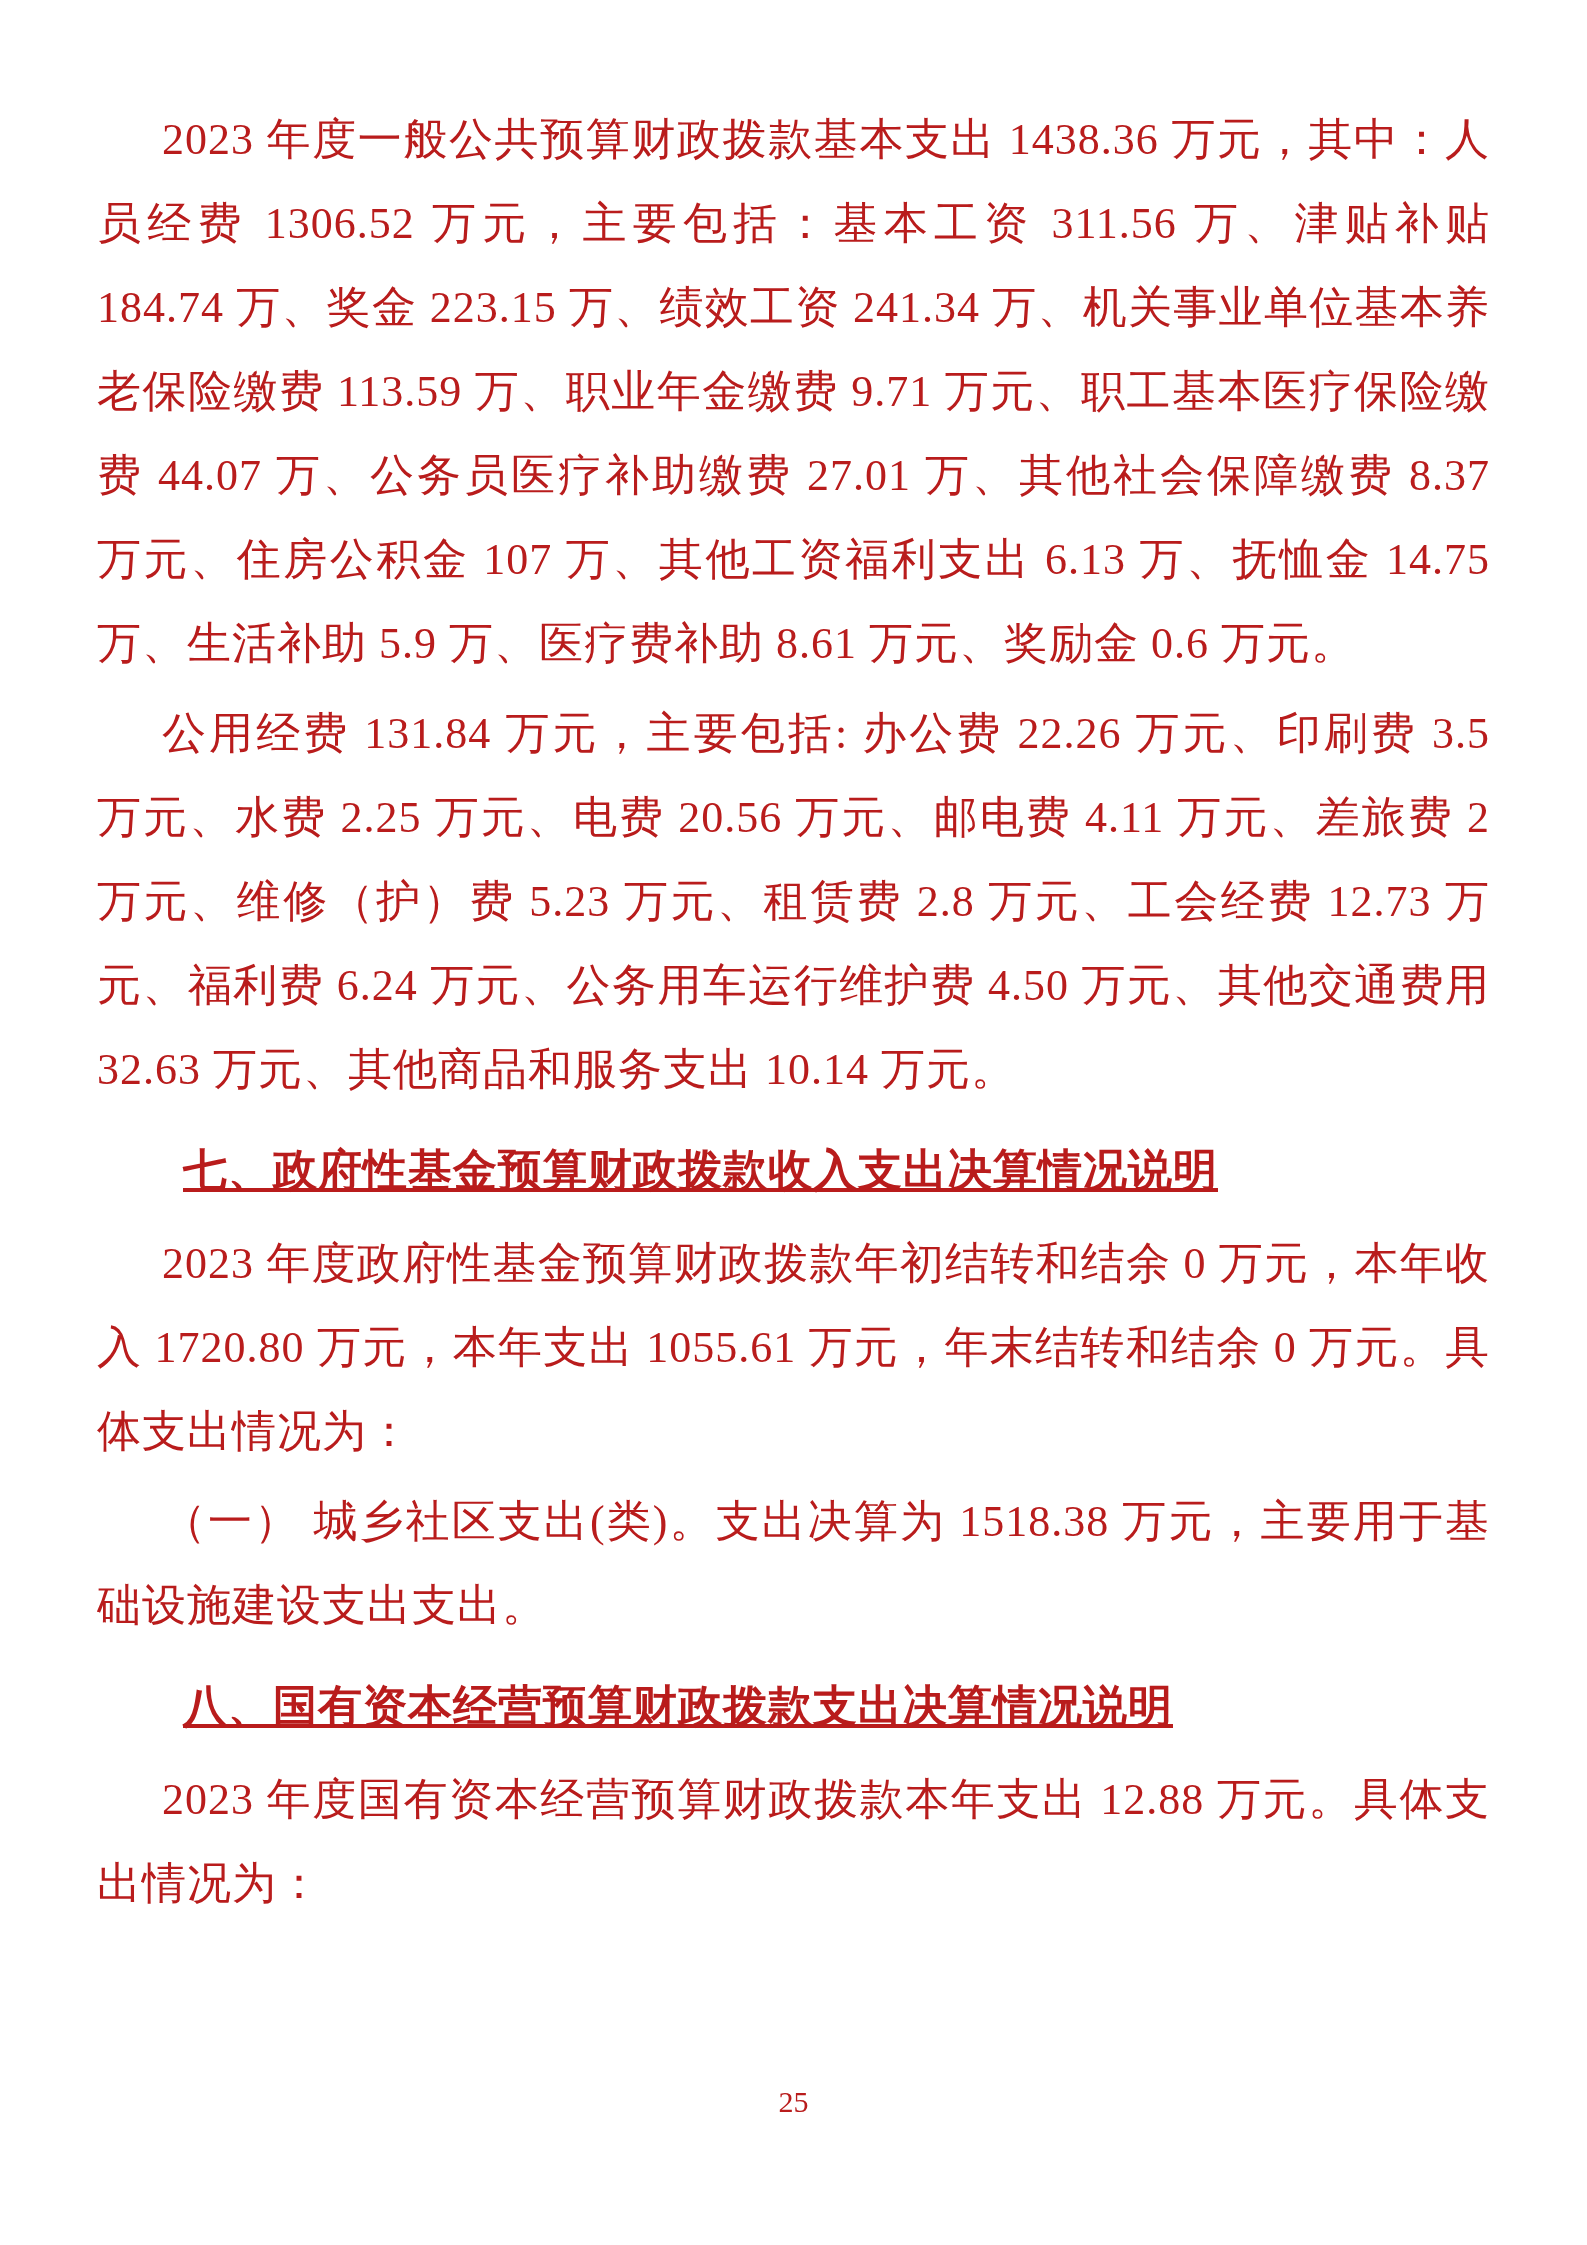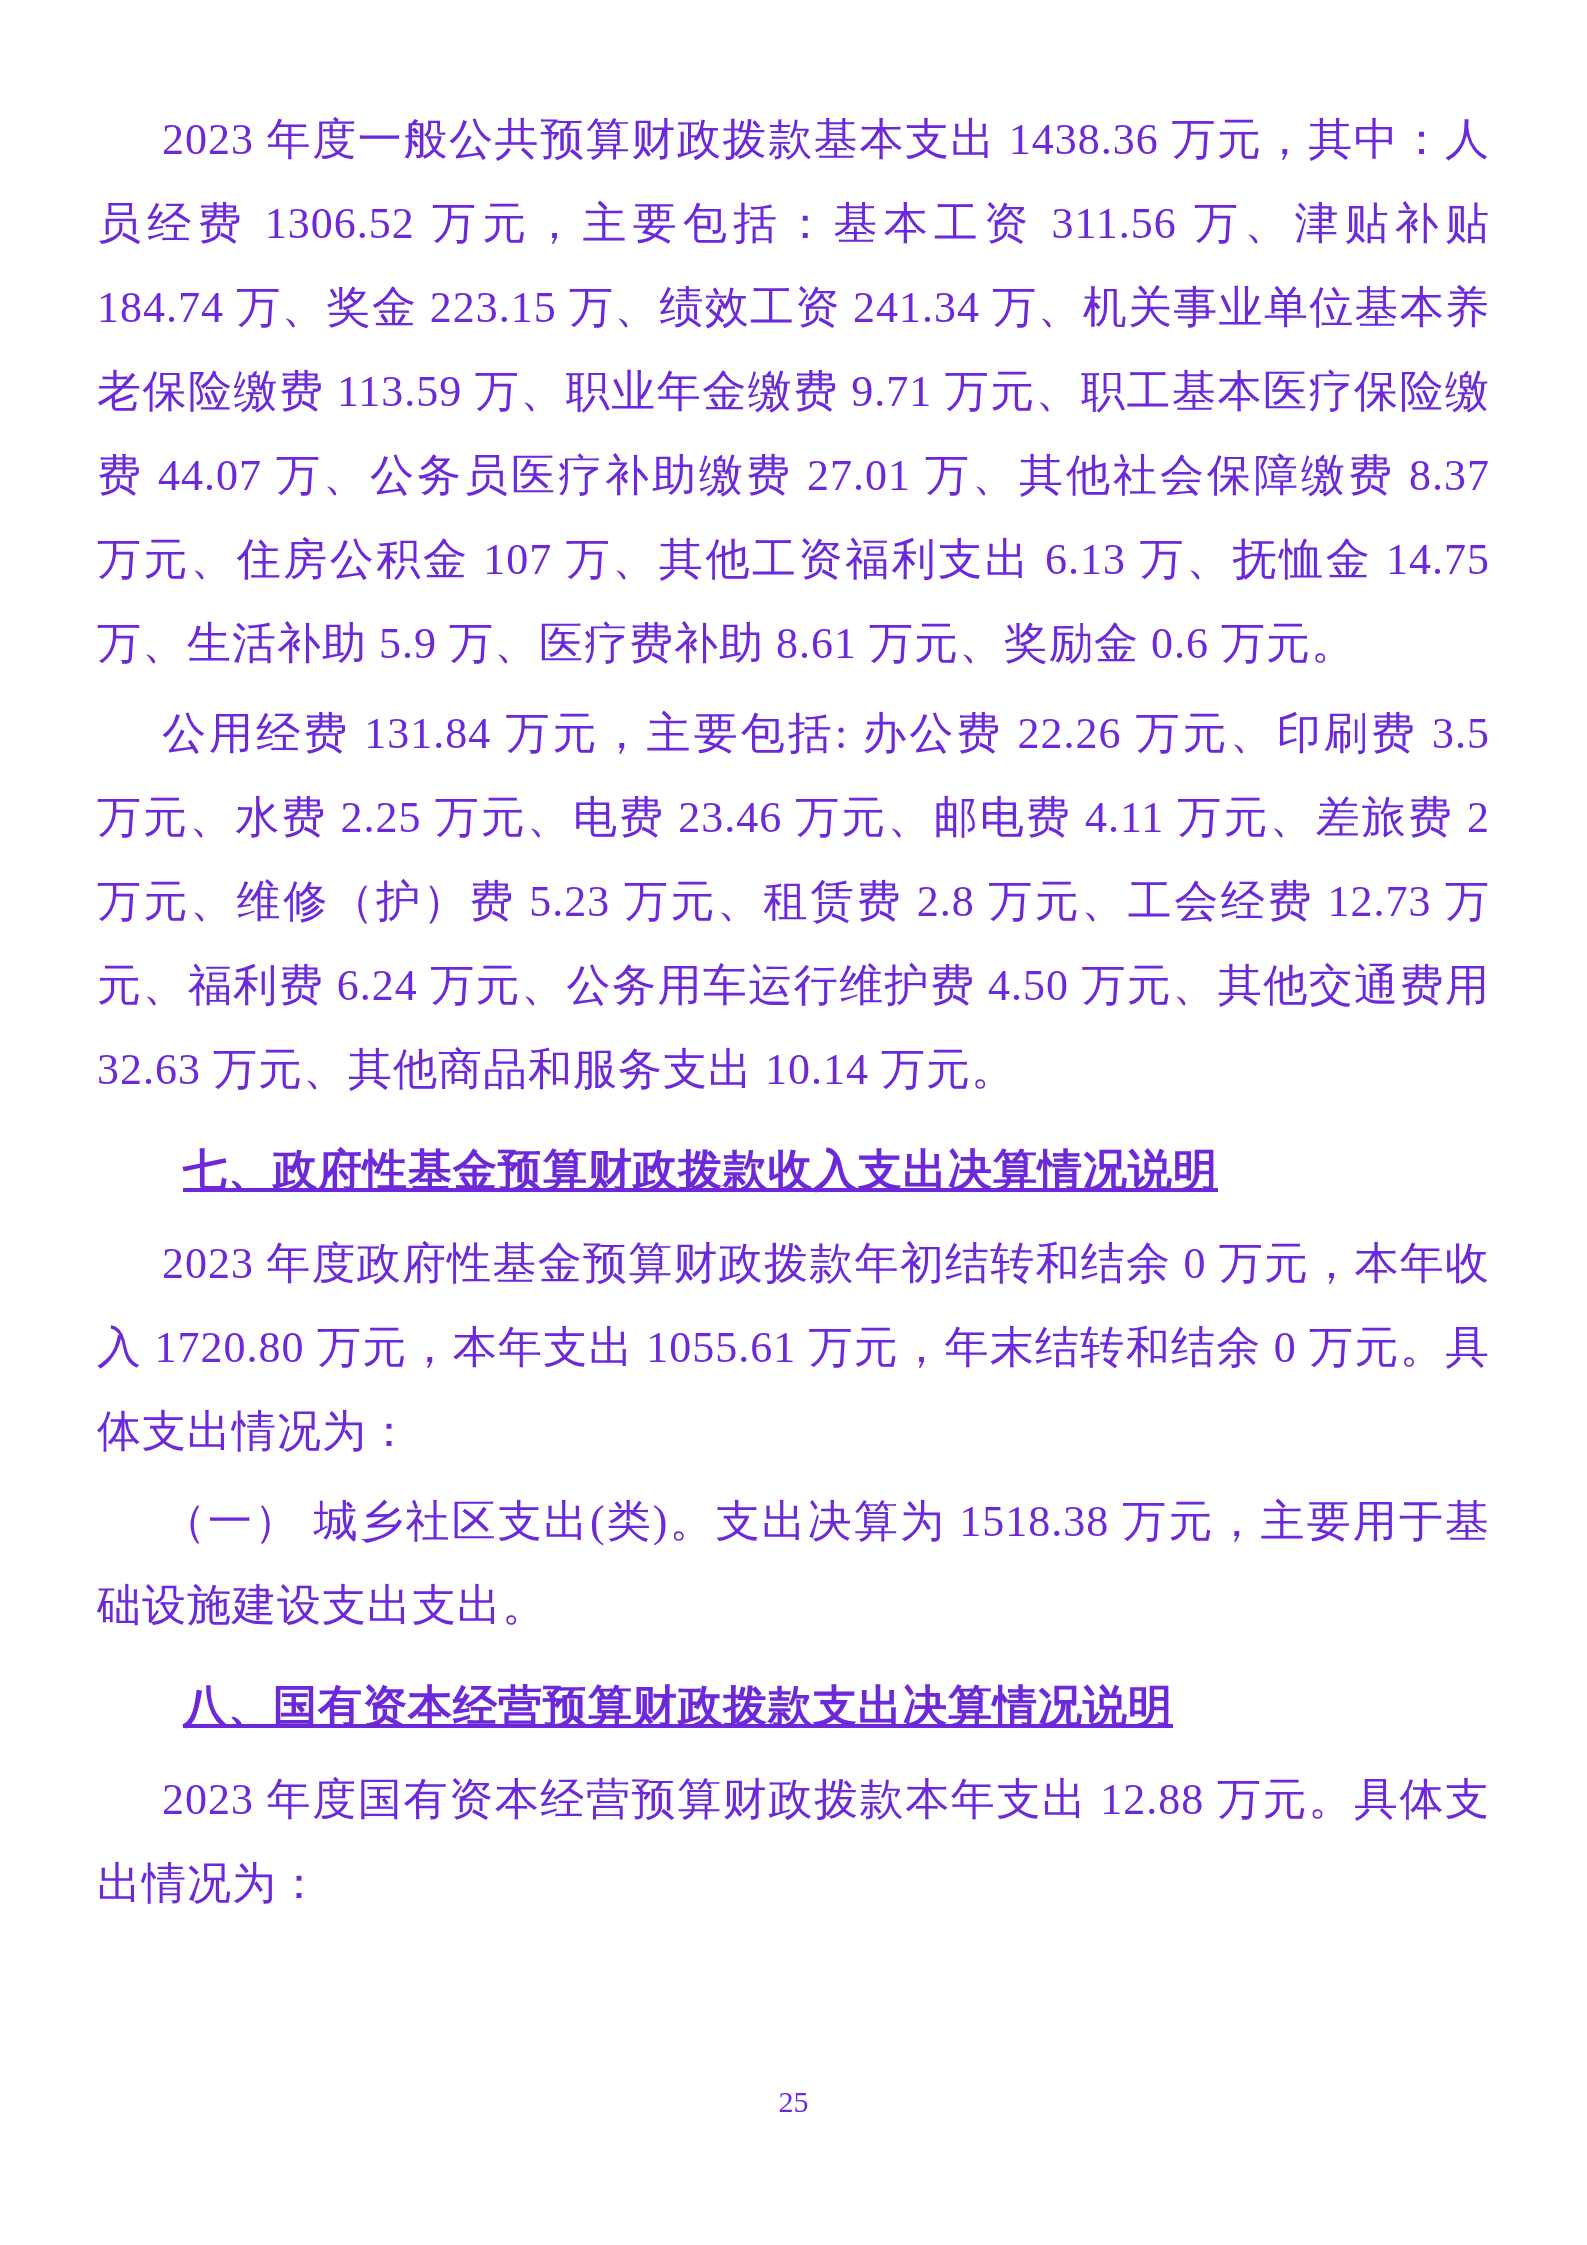--- a/index.html
+++ b/index.html
@@ -5,21 +5,21 @@
   html, body {
     margin: 0;
     padding: 0;
     background: #ffffff;
   }
   .page {
     position: relative;
     width: 1587px;
     height: 2245px;
     background: #ffffff;
-    color: #6d28d9;
+    color: #b91c1c;
     overflow: hidden;
     font-family: "Liberation Serif", "DejaVu Serif", serif;
   }
   .content {
     position: absolute;
     top: 98px;
     left: 97px;
     right: 97px;
   }
   .para {
@@ -51,21 +51,21 @@
     line-height: 40px;
     font-family: "Liberation Serif", "DejaVu Serif", serif;
   }
 </style>
 </head>
 <body>
 
 <div class="page">
   <div class="content">
     <p class="para">2023 年度一般公共预算财政拨款基本支出 1438.36 万元，其中：人员经费 1306.52 万元，主要包括：基本工资 311.56 万、津贴补贴 184.74 万、奖金 223.15 万、绩效工资 241.34 万、机关事业单位基本养老保险缴费 113.59 万、职业年金缴费 9.71 万元、职工基本医疗保险缴费 44.07 万、公务员医疗补助缴费 27.01 万、其他社会保障缴费 8.37 万元、住房公积金 107 万、其他工资福利支出 6.13 万、抚恤金 14.75 万、生活补助 5.9 万、医疗费补助 8.61 万元、奖励金 0.6 万元。</p>
-    <p class="para">公用经费 131.84 万元，主要包括: 办公费 22.26 万元、印刷费 3.5 万元、水费 2.25 万元、电费 23.46 万元、邮电费 4.11 万元、差旅费 2 万元、维修（护）费 5.23 万元、租赁费 2.8 万元、工会经费 12.73 万元、福利费 6.24 万元、公务用车运行维护费 4.50 万元、其他交通费用 32.63 万元、其他商品和服务支出 10.14 万元。</p>
+    <p class="para">公用经费 131.84 万元，主要包括: 办公费 22.26 万元、印刷费 3.5 万元、水费 2.25 万元、电费 20.56 万元、邮电费 4.11 万元、差旅费 2 万元、维修（护）费 5.23 万元、租赁费 2.8 万元、工会经费 12.73 万元、福利费 6.24 万元、公务用车运行维护费 4.50 万元、其他交通费用 32.63 万元、其他商品和服务支出 10.14 万元。</p>
     <h2 class="heading">七、政府性基金预算财政拨款收入支出决算情况说明</h2>
     <p class="para">2023 年度政府性基金预算财政拨款年初结转和结余 0 万元，本年收入 1720.80 万元，本年支出 1055.61 万元，年末结转和结余 0 万元。具体支出情况为：</p>
     <p class="para">（一） 城乡社区支出(类)。支出决算为 1518.38 万元，主要用于基础设施建设支出支出。</p>
     <h2 class="heading">八、国有资本经营预算财政拨款支出决算情况说明</h2>
     <p class="para">2023 年度国有资本经营预算财政拨款本年支出 12.88 万元。具体支出情况为：</p>
   </div>
   <div class="footer">25</div>
 </div>
 
 </body></html>

